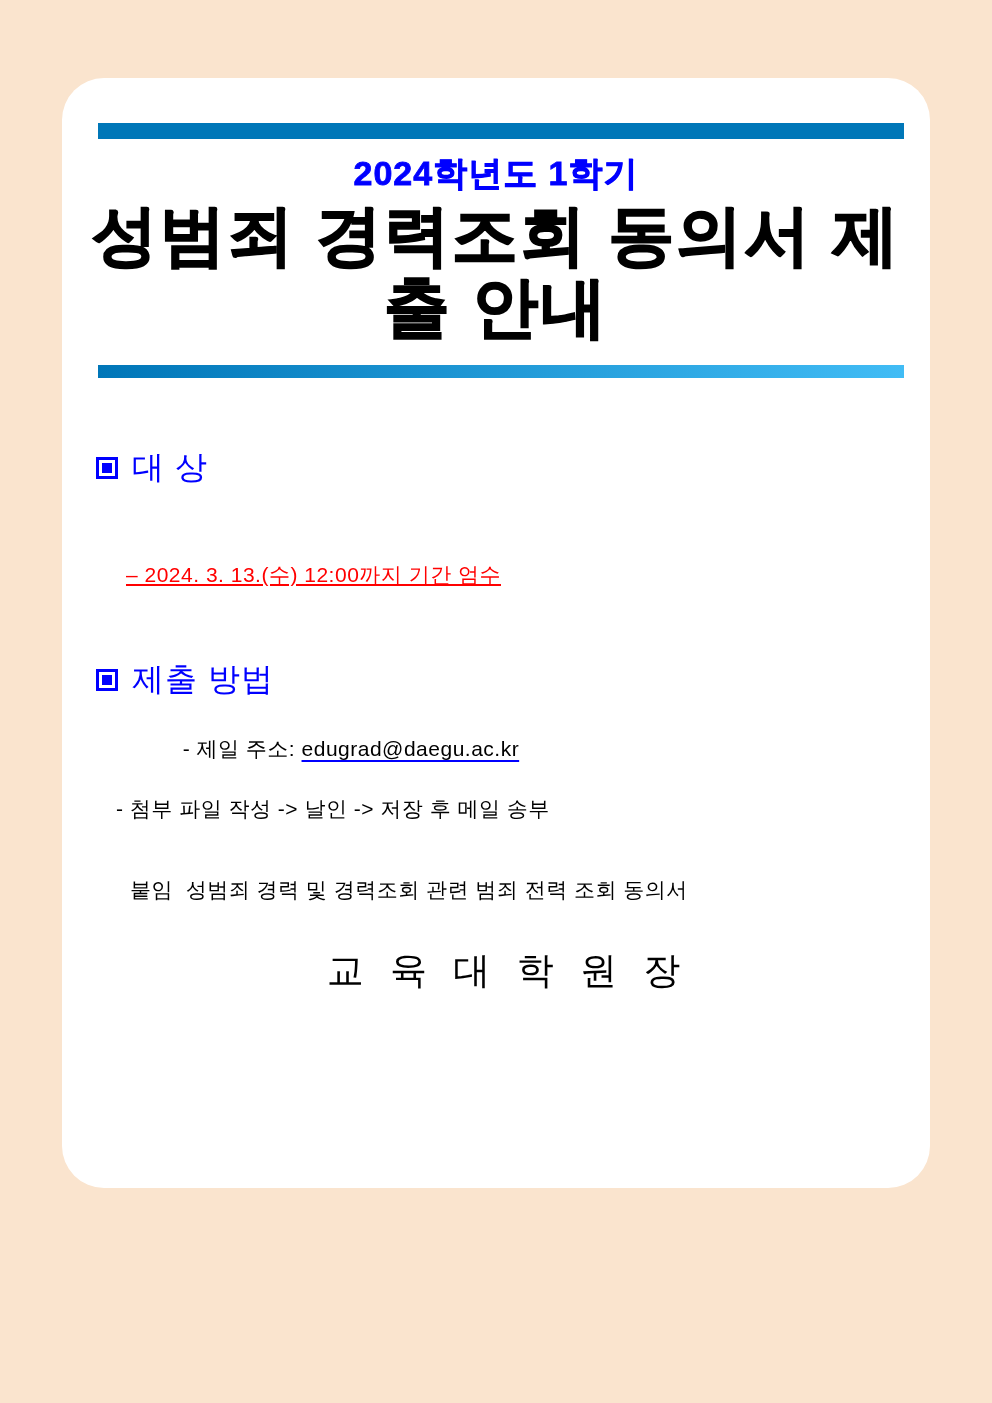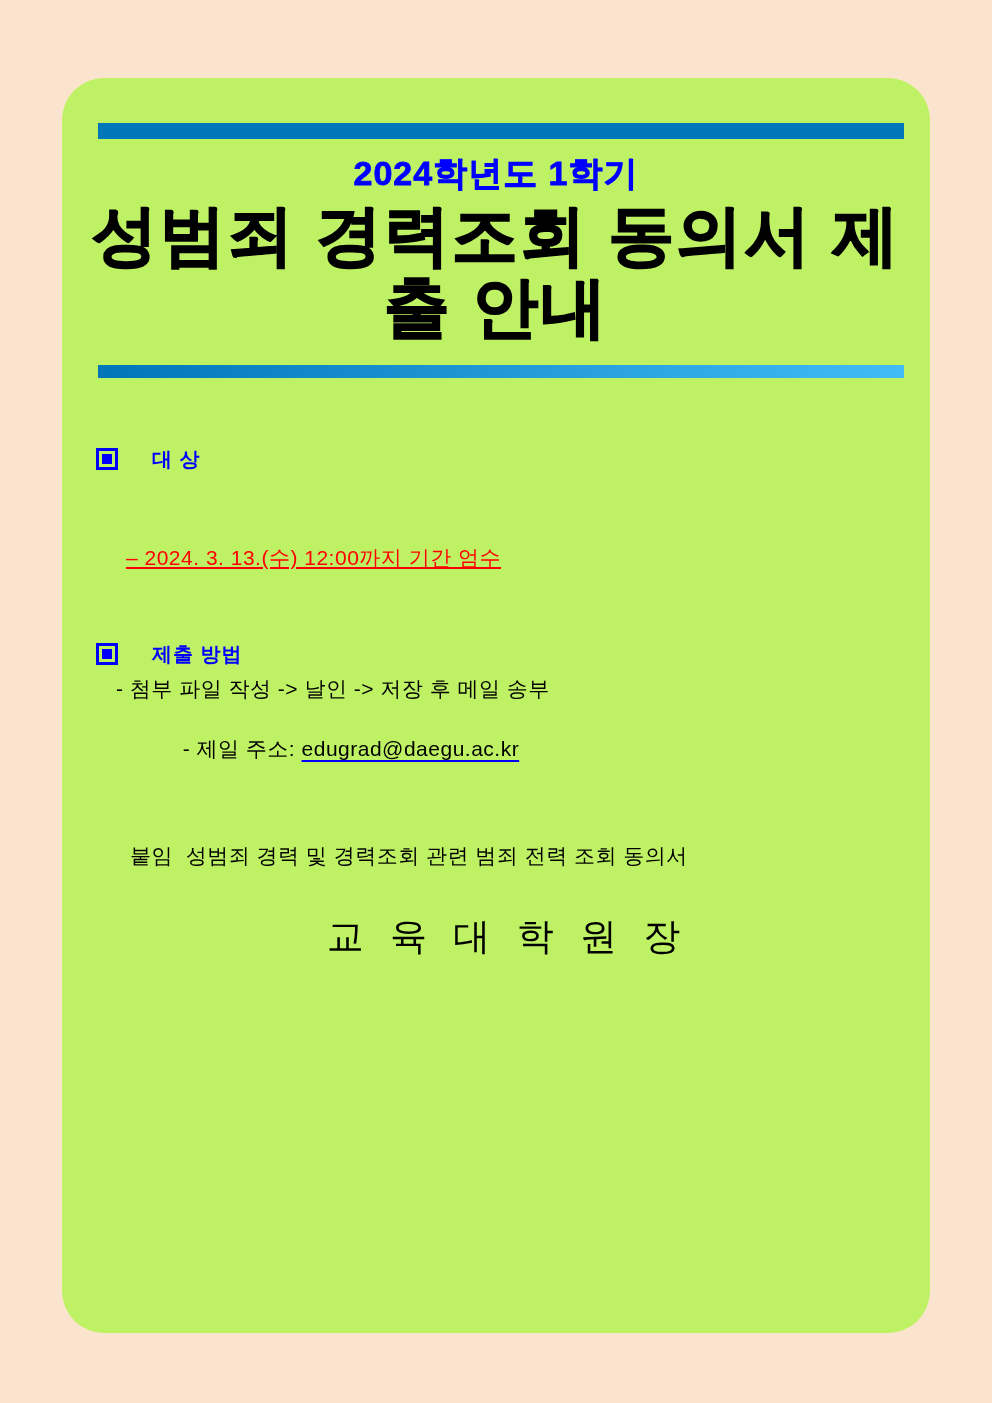--- a/index.html
+++ b/index.html
@@ -9,22 +9,22 @@
     background: #FAE4CE;
     font-family: "Liberation Sans", sans-serif;
     position: relative;
     overflow: hidden;
   }
   .card {
     position: absolute;
     left: 62px;
     top: 78px;
     width: 868px;
-    height: 1255px;
-    background: #bef264;
+    height: 1110px;
+    background: #ffffff;
     border-radius: 42px;
   }
   .top-bar {
     margin: 45px 26px 0 36px;
     height: 16px;
     background: #0077B8;
   }
   .subtitle {
     margin-top: 14px;
     text-align: center;
@@ -69,26 +69,25 @@
     align-items: center;
     justify-content: center;
     flex: 0 0 auto;
   }
   .bullet-inner {
     width: 10px;
     height: 10px;
     background: #0000FF;
   }
   .sec-title {
-    font-size: 20px;
+    font-size: 32px;
     color: #0000FF;
-    font-weight: 700;
+    font-weight: 400;
     letter-spacing: 1px;
     white-space: pre-wrap;
-    margin-left: 20px;
   }
   .sec-line {
     margin-top: 14px;
     margin-left: 30px;
     font-size: 21px;
     color: #000000;
     line-height: 26px;
     letter-spacing: 0.5px;
     white-space: pre-wrap;
   }
@@ -164,24 +163,24 @@
       <div class="sec-line">– 2024. 3. 13.(수) 12:00까지 기간 엄수</div>
     </div>
 
     <div class="section sec-3">
       <div class="sec-header">
         <span class="bullet">
             <span class="bullet-inner"></span>
           </span>
         <span class="sec-title">제출 방법</span>
       </div>
-      <div class="sec-line">- 첨부 파일 작성 -&gt; 날인 -&gt; 저장 후 메일 송부</div>
       <div class="sec-line email-line">
         <span>- 제일 주소: </span><span class="email">edugrad@daegu.ac.kr</span>
       </div>
+      <div class="sec-line">- 첨부 파일 작성 -&gt; 날인 -&gt; 저장 후 메일 송부</div>
     </div>
 
     <div class="attachment">붙임  성범죄 경력 및 경력조회 관련 범죄 전력 조회 동의서</div>
 
   </div>
 
 
   <div class="signer">교 육 대 학 원 장</div>
 
 </div>

